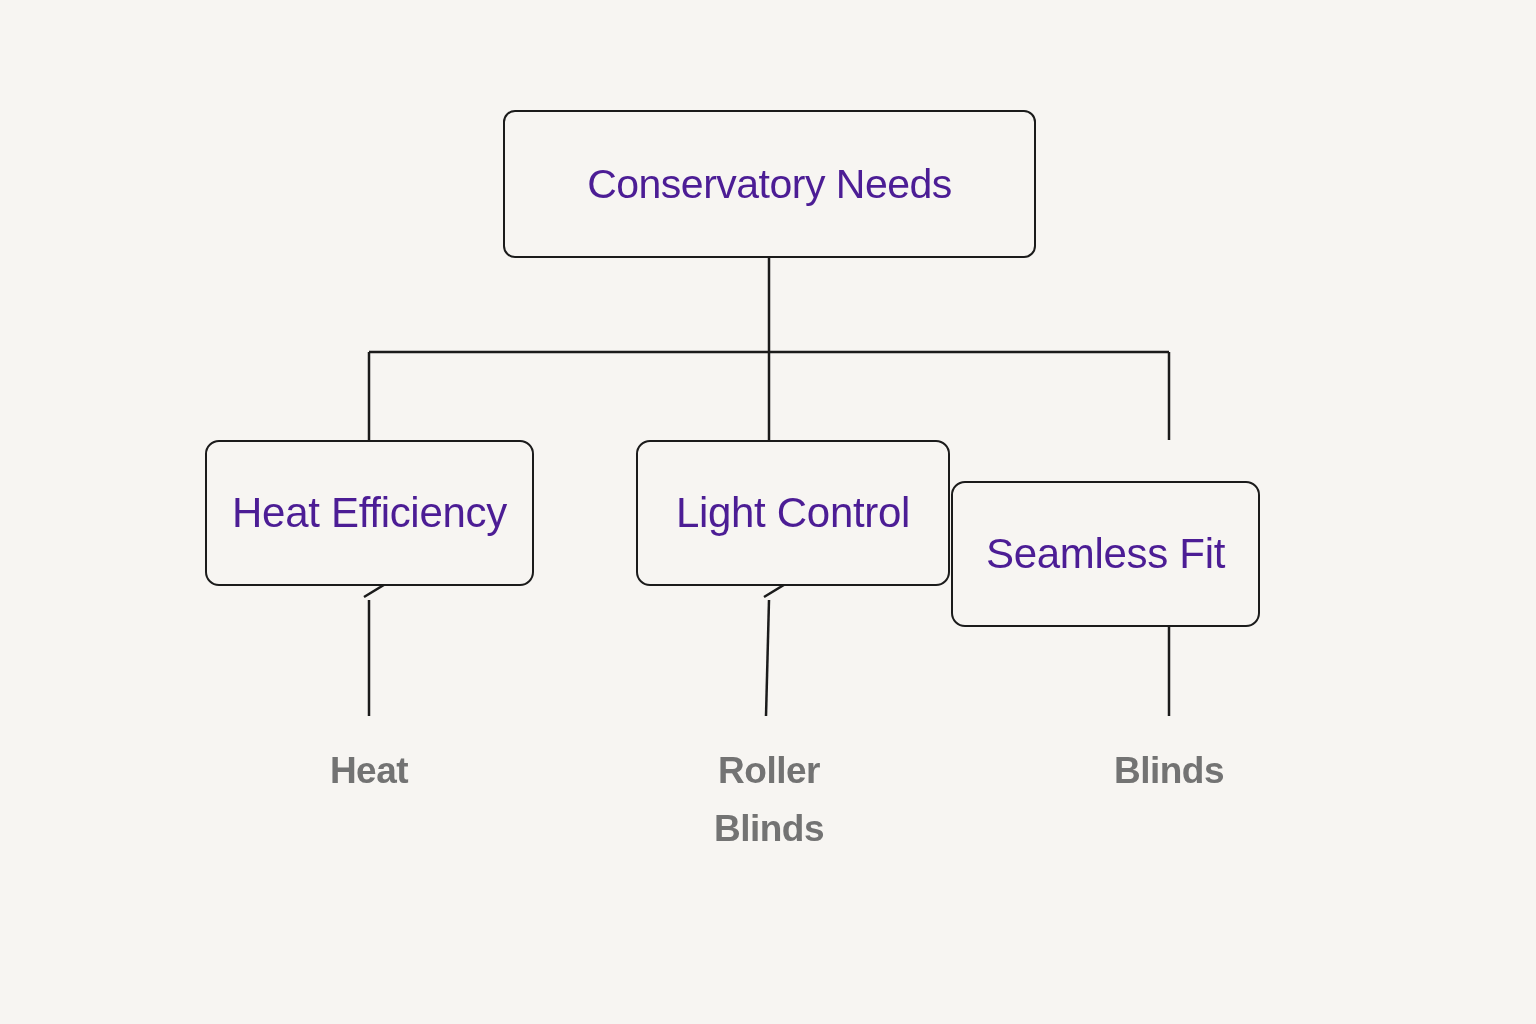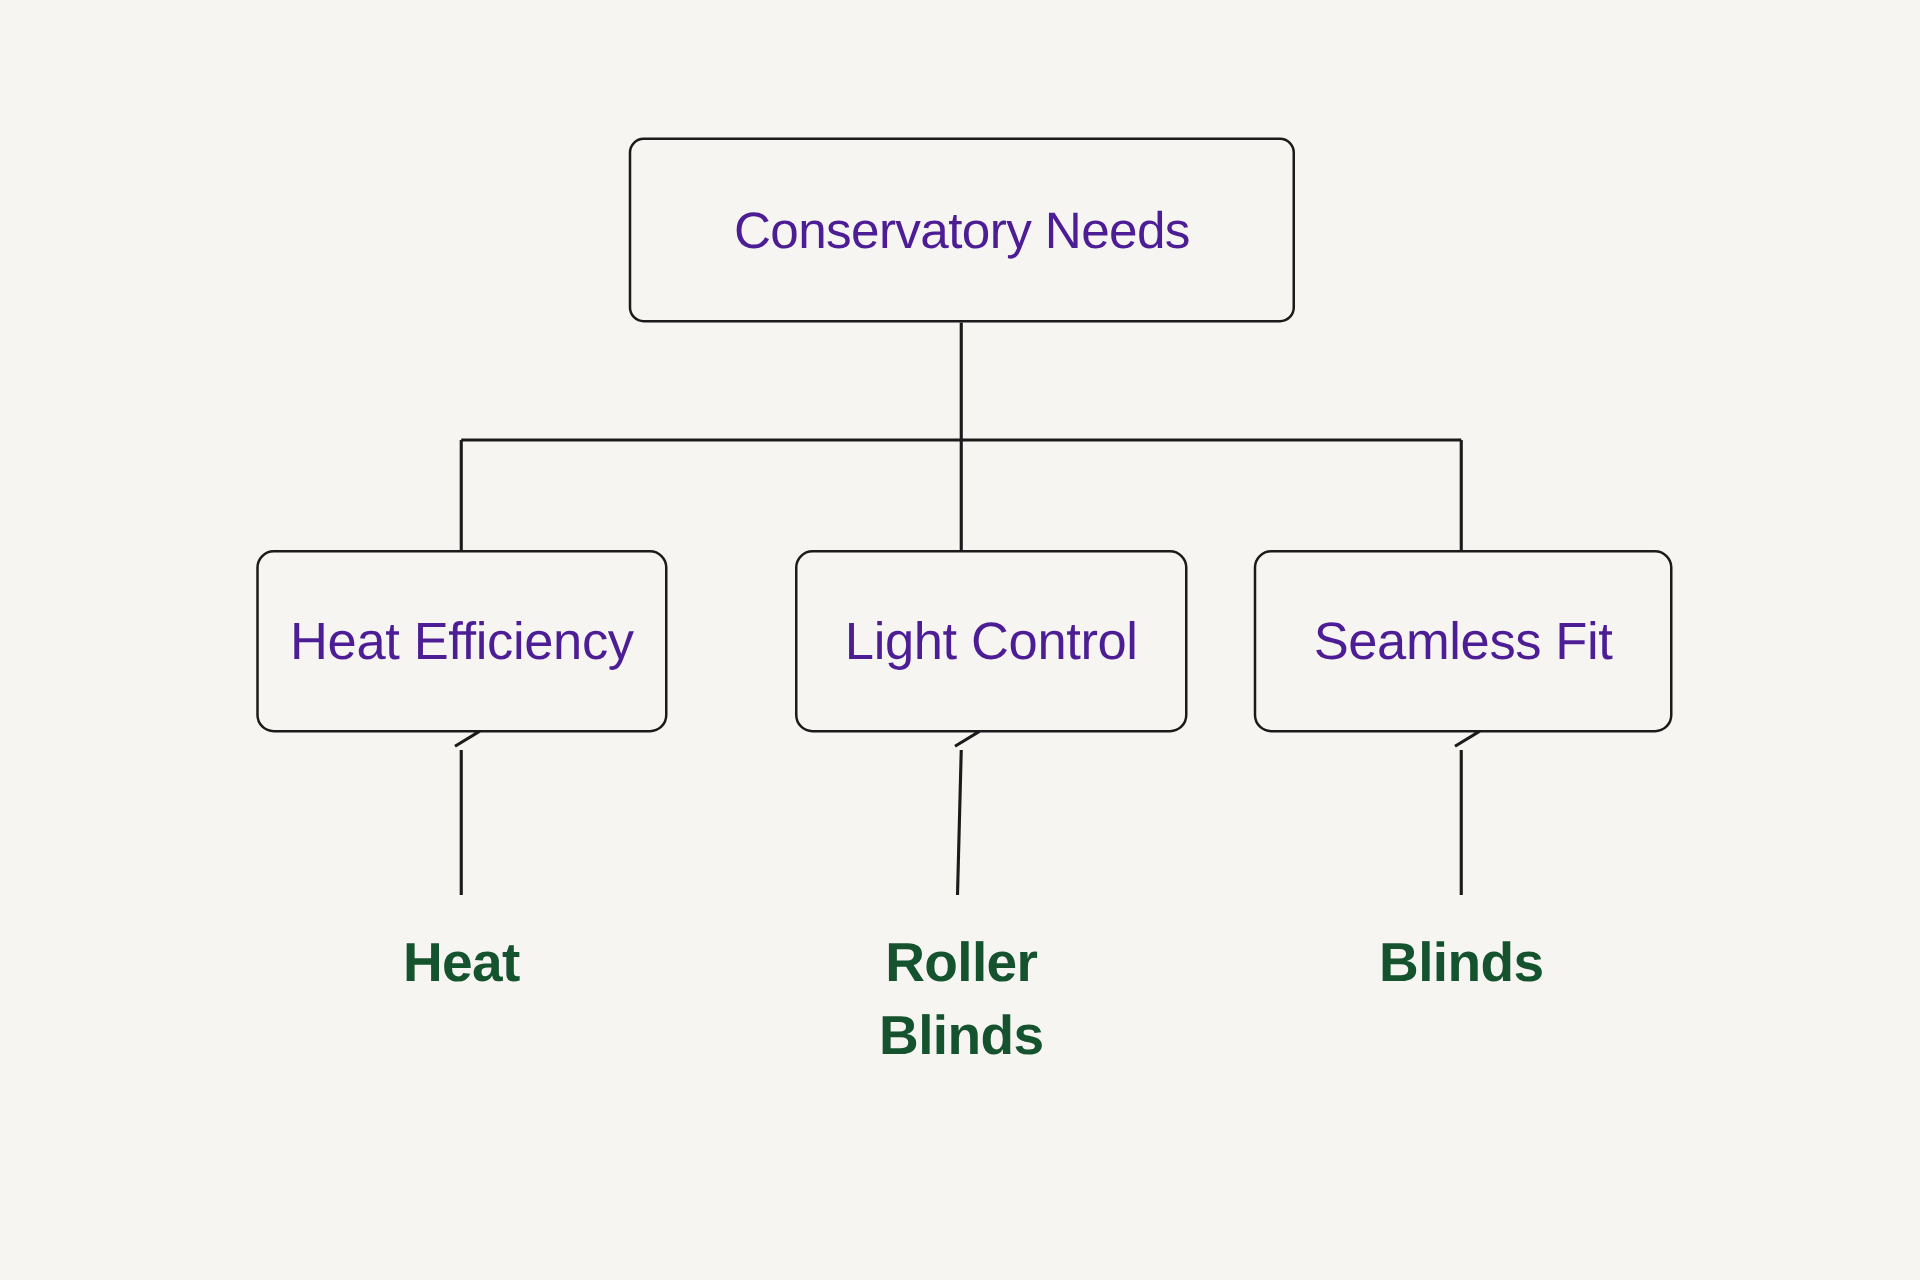--- a/index.html
+++ b/index.html
@@ -42,30 +42,30 @@
   .node-branch {
     top: 440px;
     height: 146px;
     font-size: 42px;
     font-weight: 400;
     letter-spacing: -0.3px;
     border-radius: 14px;
   }
   .node-branch-0 { left: 205px; width: 329px; }
   .node-branch-1 { left: 612px; width: 314px; margin-left: 24px; }
-  .node-branch-2 { left: 1003px; width: 335px; }
+  .node-branch-2 { left: 951px; width: 309px; margin-top: 41px; }
   .leaf-label {
     position: absolute;
     top: 742px;
     width: 360px;
     text-align: center;
-    font-size: 44px;
+    font-size: 37px;
     font-weight: 600;
     line-height: 58px;
-    color: #14532d;
+    color: #737373;
     letter-spacing: -0.5px;
   }
   .leaf-label-0 { left: 189px; }
   .leaf-label-1 { left: 589px; }
   .leaf-label-2 { left: 989px; }
 </style>
 </head>
 <body>
 
 <div class="canvas">

